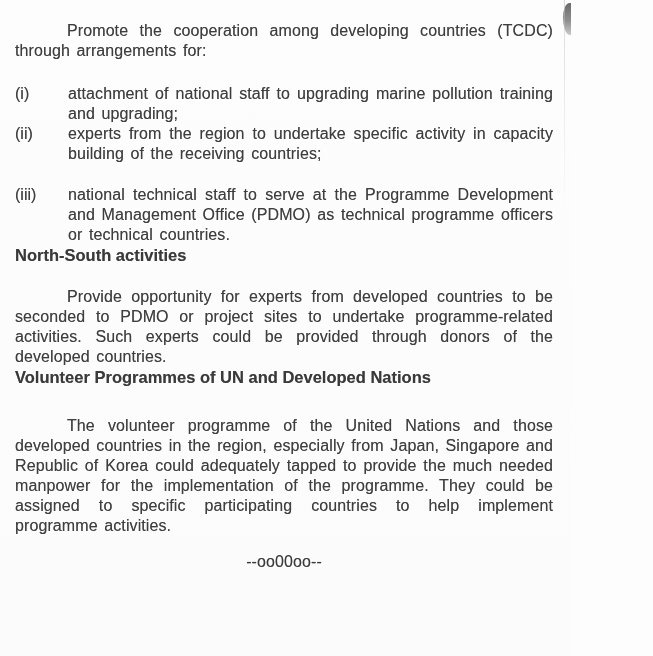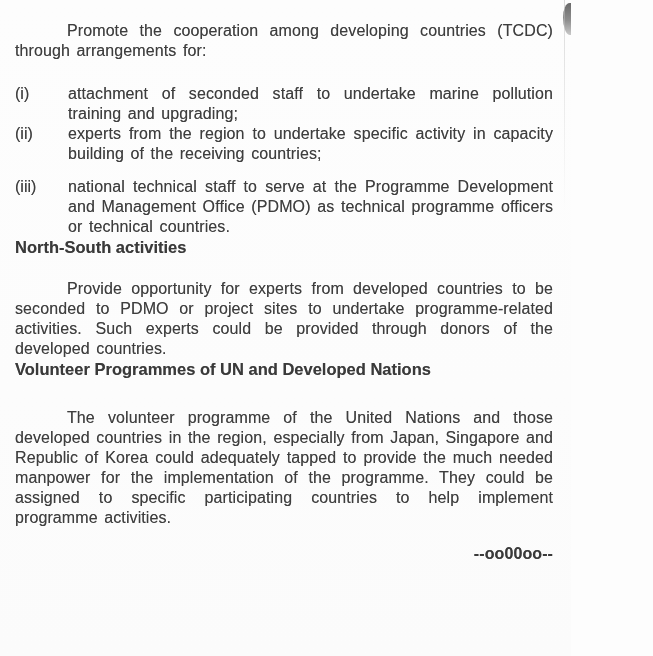--- a/index.html
+++ b/index.html
@@ -42,37 +42,37 @@
   .list-item .marker {
     position: absolute;
     left: 0;
     top: 0;
     font-size: 16px;
     line-height: 20px;
     text-shadow: 0 0 0.6px rgba(62,62,62,0.55);
   }
   .li-1 { margin-top: 23px; }
   .li-2 { }
-  .li-3 { margin-top: 13px; }
+  .li-3 { margin-top: 21px; }
   h2.section-heading {
     margin: 0;
     font-size: 16.5px;
     font-weight: bold;
     line-height: 21px;
     color: #3a3a3a;
     text-shadow: 0 0 0.6px rgba(58,58,58,0.5);
   }
   .h-1 { margin-top: 53px; }
   .p-1 { margin-top: 21px; }
   .h-2 { margin-top: 57px; }
   .p-2 { margin-top: 28px; }
   .end-separator {
     margin-top: 16px;
-    text-align: right;
-    font-weight: bold;
+    text-align: center;
+    font-weight: normal;
     font-size: 16px;
     color: #3a3a3a;
   }
   
   .scan-smudge {
     position: absolute;
     top: 3px;
     right: -3px;
     width: 11px;
     height: 32px;
@@ -94,21 +94,21 @@
 
 <div class="page">
 
   <div class="scan-smudge"></div>
   <div class="scan-edge-line"></div>
 
   <p class="indent">Promote the cooperation among developing countries (TCDC) through arrangements for:</p>
 
   <div class="list-item li-1">
     <span class="marker">(i)</span>
-    <p>attachment of seconded staff to undertake marine pollution training and upgrading;</p>
+    <p>attachment of national staff to upgrading marine pollution training and upgrading;</p>
   </div>
 
   <div class="list-item li-2">
     <span class="marker">(ii)</span>
     <p>experts from the region to undertake specific activity in capacity building of the receiving countries;</p>
   </div>
 
   <div class="list-item li-3">
     <span class="marker">(iii)</span>
     <p>national technical staff to serve at the Programme Development and Management Office (PDMO) as technical programme officers or technical countries.</p>

